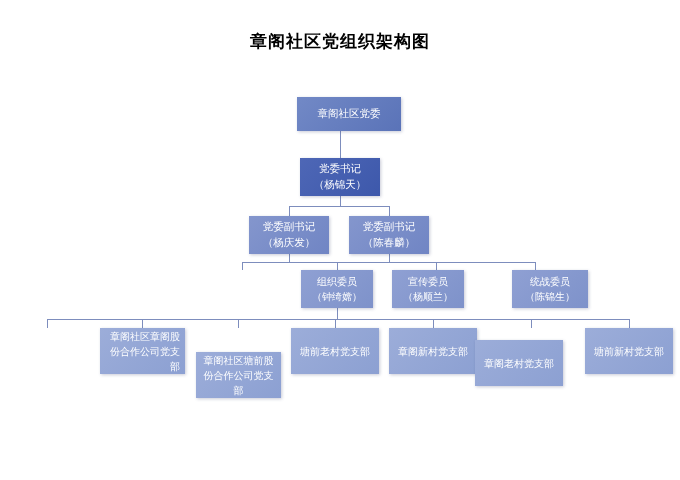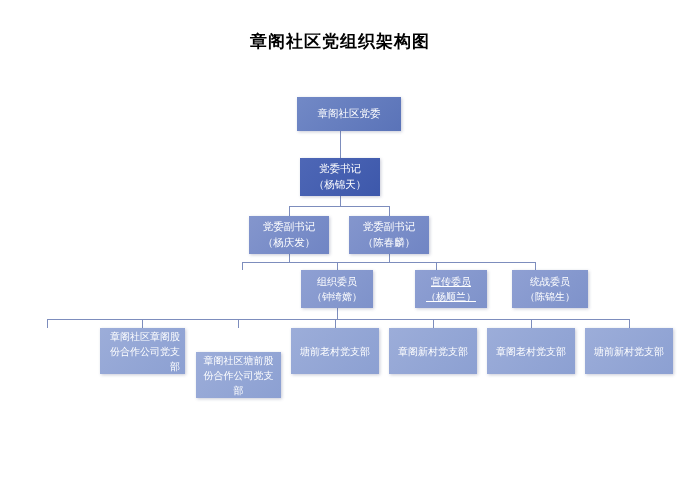--- a/index.html
+++ b/index.html
@@ -17,32 +17,32 @@
     align-items:center; justify-content:center;
     color:#fff; text-align:center; font-size:10.5px; line-height:1.5;
     box-shadow:1px 1px 3px rgba(60,70,110,0.28);
   }
   .node span { display:block; }
   .l1 { background:linear-gradient(135deg,#7289c6,#5a73b8); left:297px; top:97px;  width:104px; height:34px; }
   .l2 { background:linear-gradient(135deg,#4e67b6,#3d58ab); left:300px; top:158px; width:80px; height:38px; }
   .l3 { background:linear-gradient(135deg,#8496cd,#7085c4); top:216px; width:80px; height:38px; }
   .l3a { left:249px; } .l3b { left:349px; }
   .l4 { background:linear-gradient(135deg,#8fa0d3,#7e92ca); top:270px; width:72px; height:38px; font-size:10px; }
-  .l4a { left:206px; } .l4b { left:301px; } .l4c { left:415px;text-decoration:underline; } .l4d { left:512px; width:76px; }
+  .l4a { left:206px; } .l4b { left:301px; } .l4c { left:392px; } .l4d { left:512px; width:76px; }
   .l5 {
     background:linear-gradient(135deg,#9cadd9,#8ca0d2);
     top:328px; height:46px; padding:3px 5px;
     font-size:10px; line-height:1.5; word-break:break-all;
   }
   .b1 { left:5px;   width:85px; }
   .b2 { left:100px; width:85px;text-align:right; }
   .b3 { left:196px; width:85px;margin-top:24px; }
   .b4 { left:291px; width:88px; }
   .b5 { left:389px; width:88px; }
-  .b6 { left:487px; width:88px; }
+  .b6 { left:475px; width:88px;margin-top:12px; }
   .b7 { left:585px; width:88px; }
 </style>
 </head>
 <body>
 
 <div class="canvas">
 
   <div class="title">章阁社区党组织架构图</div>
 
   <div class="line" style="left:340px;top:131px;width:1px;height:27px"></div>

